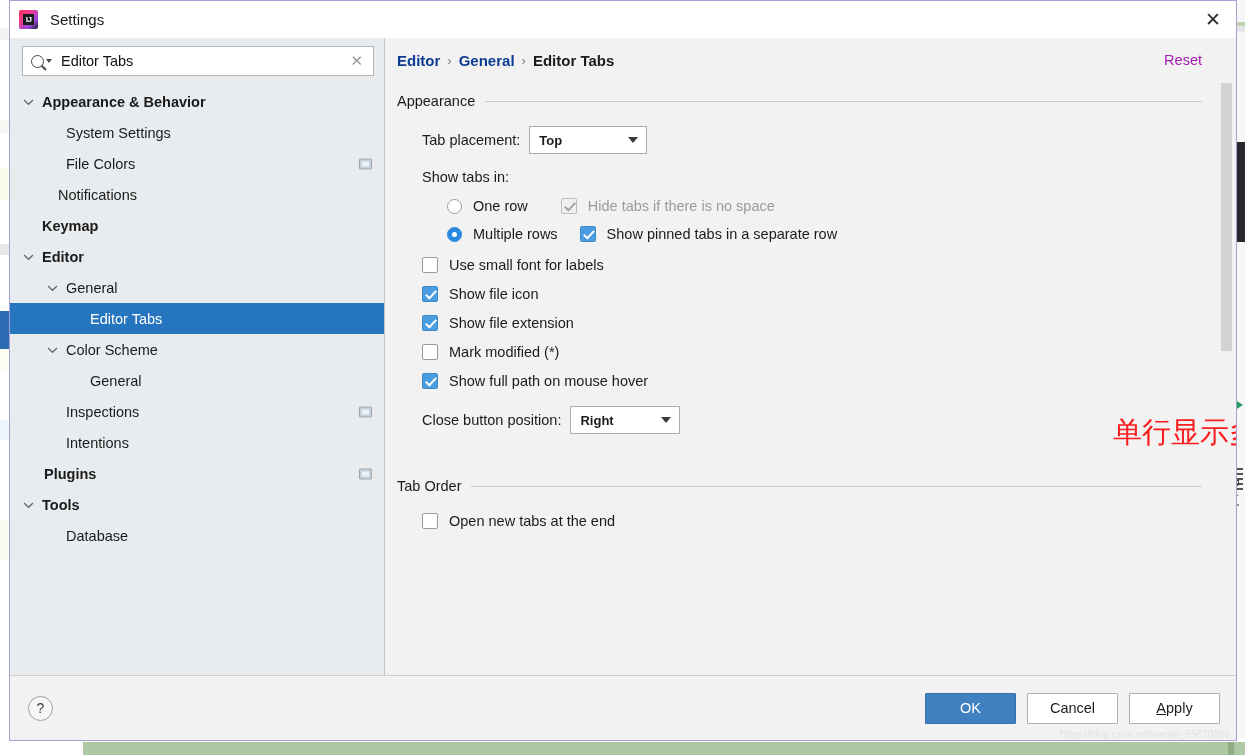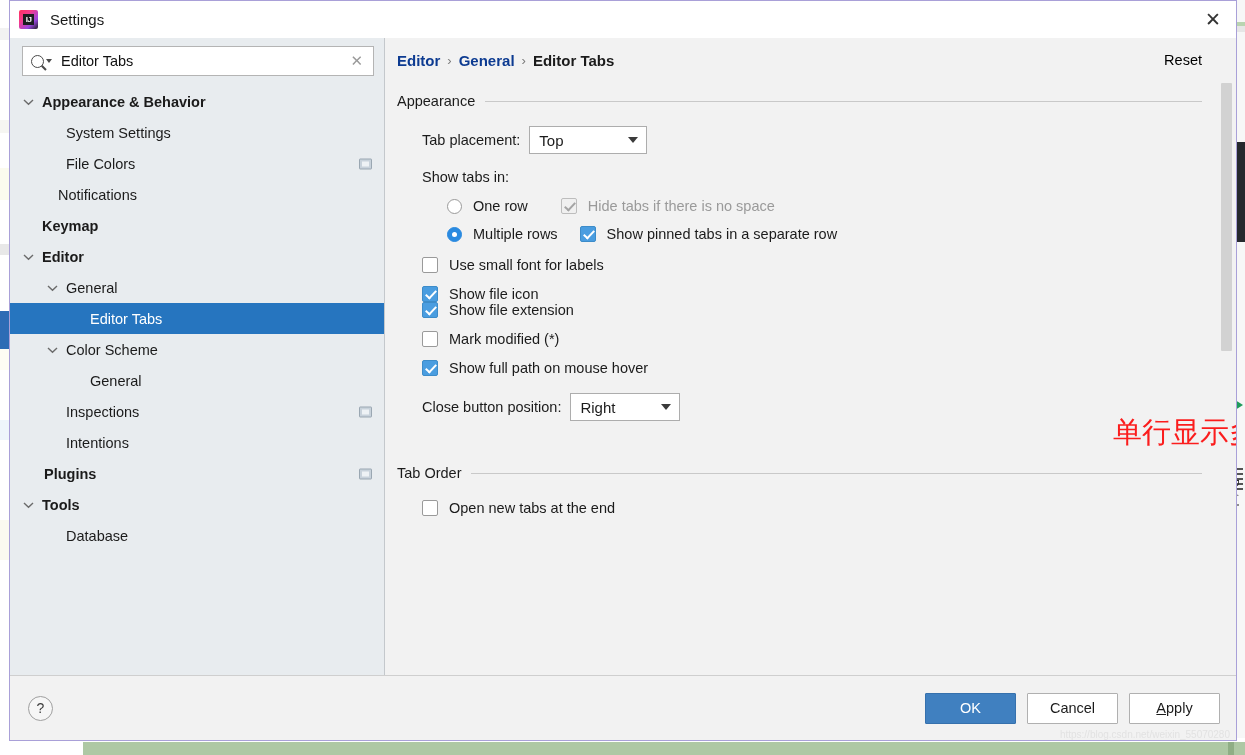--- a/index.html
+++ b/index.html
@@ -188,21 +188,21 @@
   }
   #breadcrumb {
     padding: 14px 0 0 12px; display: flex; align-items: center;
     font-size: 15px; position: relative;
   }
   .crumb { color: #0d3b91; font-weight: bold; cursor: pointer; }
   .crumb.last { color: #1b1b1b; font-weight: bold; cursor: default; }
   .crumb-sep { color: #7b7b7b; margin: 0 7px; font-size: 13px; }
   #reset-link {
     position: absolute; right: 34px; top: 14px;
-    color: #000000; font-size: 14.5px; cursor: pointer;
+    color: #a21caf; font-size: 14.5px; cursor: pointer;
   }
 
   #scroll-area { flex: 1; position: relative; overflow: hidden; padding-left: 12px; }
 
   .sec-header {
     display: flex; align-items: center; margin-top: 24px; padding-right: 34px;
   }
   .sec-title { font-size: 14.5px; color: #1b1b1b; white-space: nowrap; }
   .sec-rule { flex: 1; height: 1px; background: #c9c9c9; margin-left: 10px; }
 
@@ -211,21 +211,21 @@
   .indent2 { margin-left: 50px; }
 
   .fld-label { font-size: 14.5px; color: #1b1b1b; }
 
   .combo {
     background: #ffffff; border: 1px solid #adadad;
     height: 28px; display: inline-flex; align-items: center;
     padding: 0 8px 0 9px; cursor: pointer; min-width: 60px;
     justify-content: space-between;
   }
-  .combo .cval { font-size: 15px; color: #1b1b1b; }
+  .combo .cval { font-size: 13px; color: #1b1b1b; font-weight: bold; }
   .combo .carrow {
     width: 0; height: 0; margin-left: 22px;
     border-left: 5px solid transparent; border-right: 5px solid transparent;
     border-top: 6px solid #3b3b3b;
   }
 
   .cb {
     width: 16px; height: 16px; flex: none;
     border: 1px solid #9a9a9a; background: #ffffff; border-radius: 2px;
     position: relative; cursor: pointer;
@@ -473,21 +473,21 @@
 
         <div id="appearance-checks">
             <div class="row indent1" style="margin-top: 15px;">
               <span class="cb"></span>
               <span class="opt-label">Use small font for labels</span>
             </div>
             <div class="row indent1" style="margin-top: 13px;">
               <span class="cb checked"></span>
               <span class="opt-label">Show file icon</span>
             </div>
-            <div class="row indent1" style="">
+            <div class="row indent1" style="margin-top: 13px;">
               <span class="cb checked"></span>
               <span class="opt-label">Show file extension</span>
             </div>
             <div class="row indent1" style="margin-top: 13px;">
               <span class="cb"></span>
               <span class="opt-label">Mark modified (*)</span>
             </div>
             <div class="row indent1" style="margin-top: 13px;">
               <span class="cb checked"></span>
               <span class="opt-label">Show full path on mouse hover</span>

